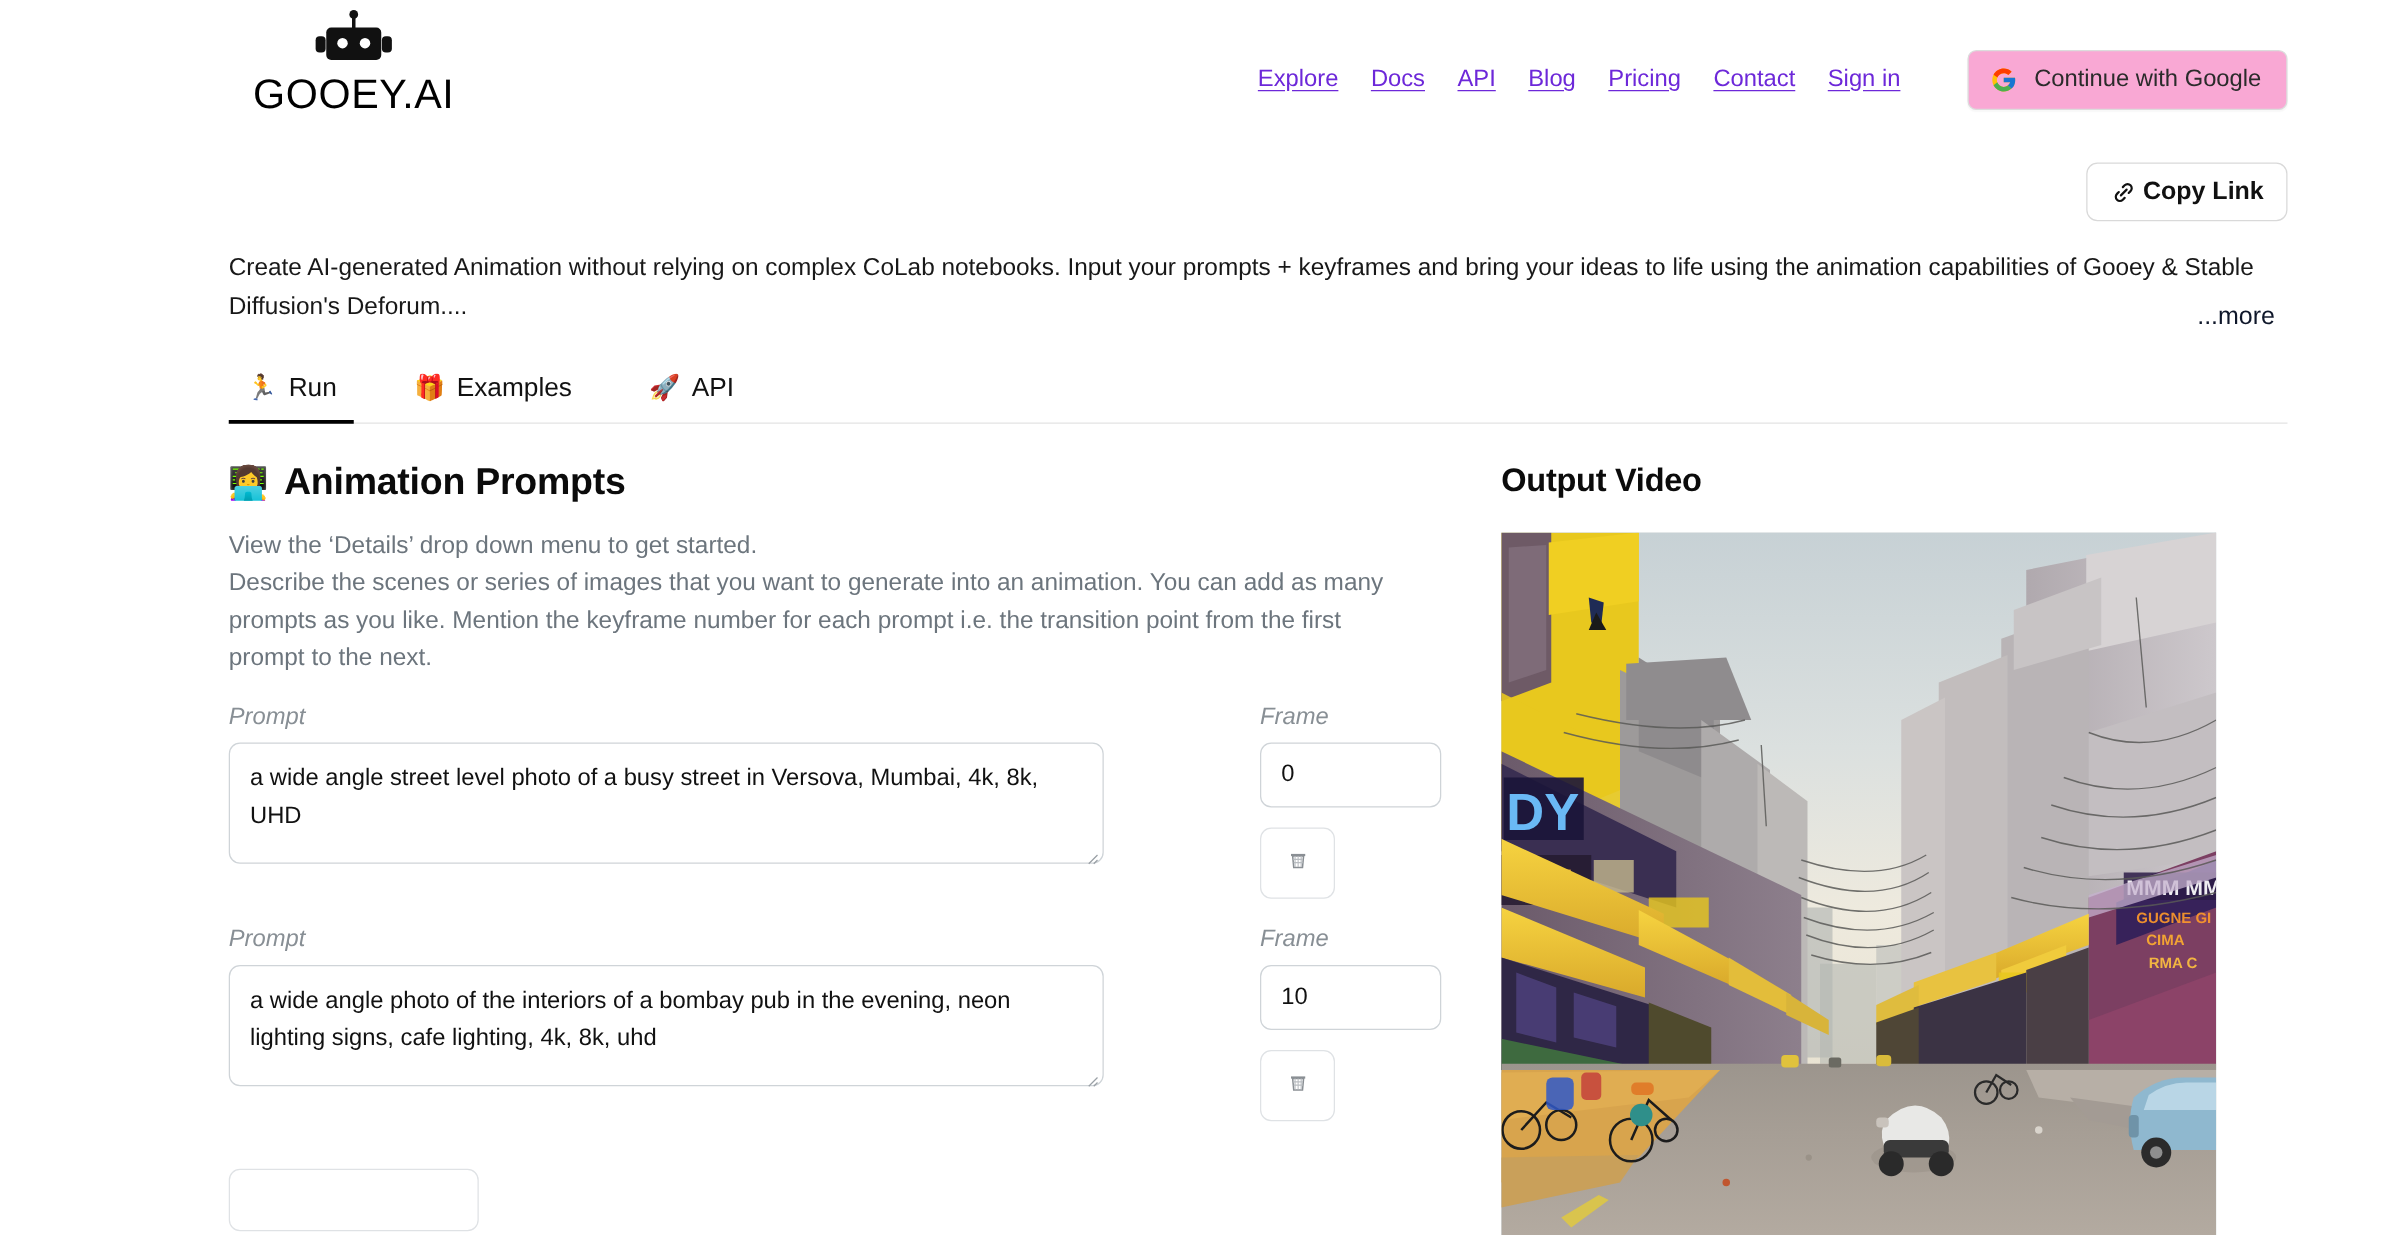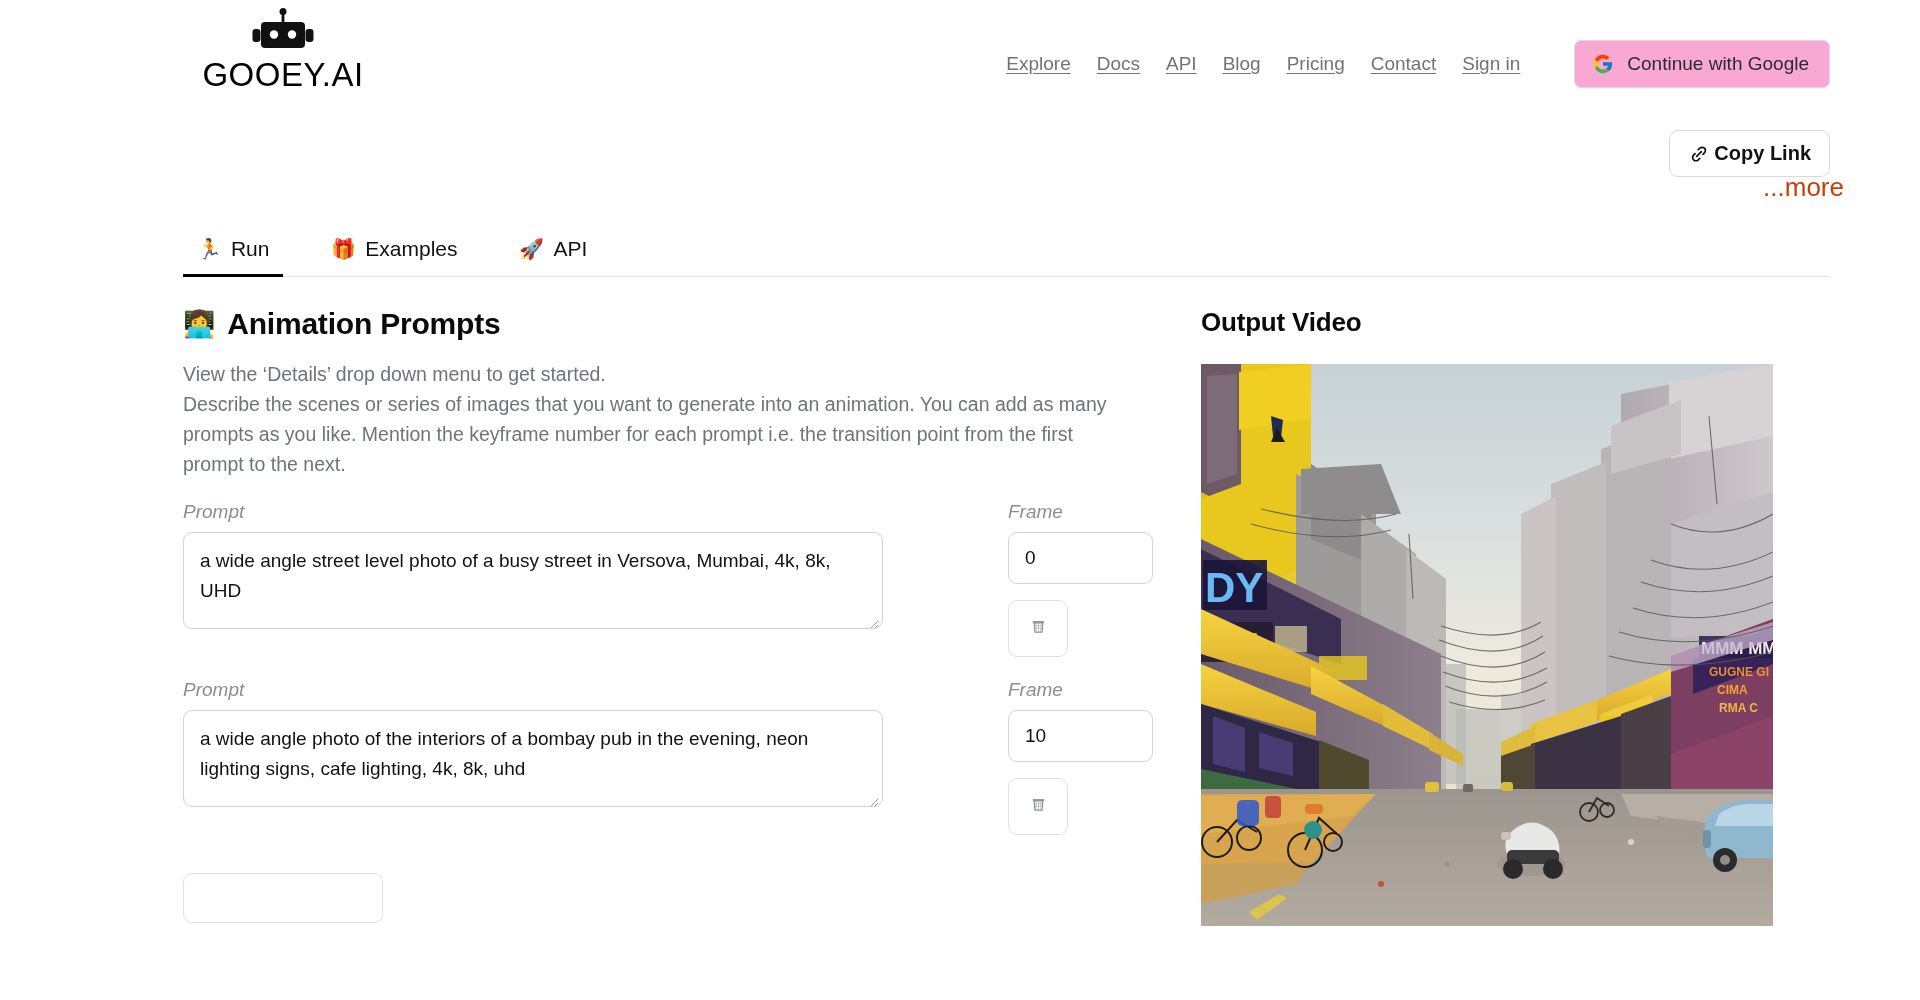--- a/index.html
+++ b/index.html
@@ -22,21 +22,21 @@
   .logo-mark { width: 72px; height: 46px; position: relative; }
   .logo-text {
     font-size: 33px; font-weight: 400; letter-spacing: 0.5px;
     color: #000; margin-top: 2px; font-family: "Liberation Sans", sans-serif;
   }
   .nav {
     margin-left: auto; display: flex; align-items: center; gap: 26px;
     padding-top: 32px;
   }
   .nav a {
-    font-size: 19px; color: #737373; text-decoration: underline;
+    font-size: 19px; color: #6d28d9; text-decoration: underline;
     text-underline-offset: 3px; white-space: nowrap;
   }
   .google-btn {
     margin-left: 28px; display: flex; align-items: center; gap: 13px;
     border: 1px solid #dcdcdc; border-radius: 7px;
     background: #f9a8d4; padding: 12px 20px 12px 17px;
     font-size: 19px; color: #2b2b2b; cursor: pointer;
     box-shadow: 0 1px 1px rgba(0,0,0,0.03);
   }
   .g-logo { width: 22px; height: 22px; flex: none; }
@@ -58,22 +58,22 @@
   }
   .link-icon { width: 22px; height: 22px; flex: none; }
 
   
   .desc-wrap { padding: 22px 90px 0 150px; position: relative; }
   .desc {
     font-size: 19.5px; line-height: 31px; color: #181818;
     max-width: 1640px;
   }
   .more-link {
-    position: absolute; right: 76px; bottom: -4px;
-    font-size: 26px; color: #c2410c; cursor: pointer;
+    position: absolute; right: 100px; bottom: -4px;
+    font-size: 20px; color: #0f172a; cursor: pointer;
   }
 
   
   .tabs-wrap { padding: 30px 90px 0 150px; }
   .tabs {
     display: flex; align-items: flex-end; gap: 34px;
     border-bottom: 1px solid #e3e3e3;
   }
   .tab {
     display: flex; align-items: center; gap: 9px;
@@ -206,20 +206,21 @@
           <path d="M9.5 14.5 14.5 9.5"></path>
           <path d="M11.2 7.3l1.6-1.6a3.6 3.6 0 1 1 5.1 5.1l-1.6 1.6"></path>
           <path d="M12.8 16.7l-1.6 1.6a3.6 3.6 0 1 1-5.1-5.1l1.6-1.6"></path>
         </svg>
       </span>
       <span data-interactable="false">Copy Link</span>
     </button>
   </div>
 
   <div class="desc-wrap" data-interactable="false">
+    <div class="desc" data-interactable="false">Create AI-generated Animation without relying on complex CoLab notebooks. Input your prompts + keyframes and bring your ideas to life using the animation capabilities of Gooey &amp; Stable Diffusion's Deforum....</div>
     <span class="more-link" data-interactable="true">...more</span>
   </div>
 
   <div class="tabs-wrap" data-interactable="false">
     <div class="tabs">
       <div class="tab active" data-interactable="true">
         <span class="tab-icon" data-interactable="false">🏃</span>
         <span data-interactable="false">Run</span>
       </div>
       <div class="tab" data-interactable="true">

